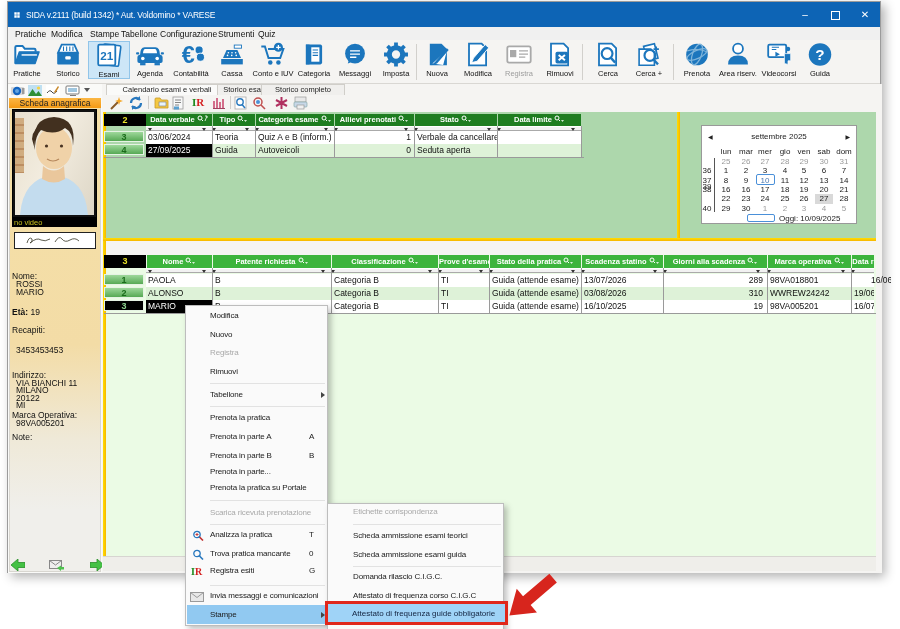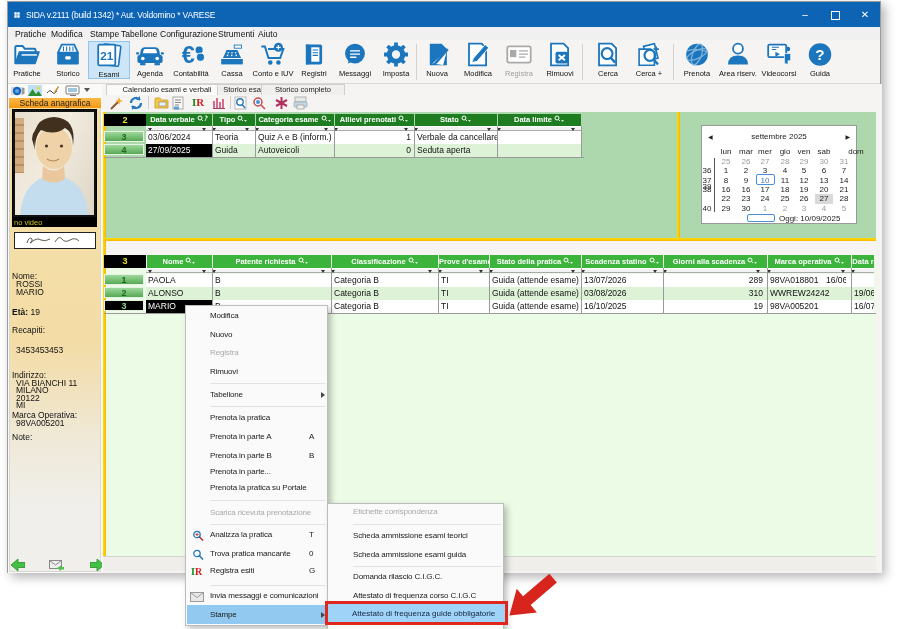--- a/index.html
+++ b/index.html
@@ -77,21 +77,21 @@
       <div class="winbtn" style="right:30px"><span style="display:inline-block;width:9px;height:9px;border:1px solid #fff;vertical-align:middle"></span></div>
       <div class="winbtn" style="right:0">✕</div>
     </div>
     <div id="menubar">
       <span style="left:7px">Pratiche</span>
       <span style="left:43px">Modifica</span>
       <span style="left:82px">Stampe</span>
       <span style="left:113px">Tabellone</span>
       <span style="left:152px">Configurazione</span>
       <span style="left:210px">Strumenti</span>
-      <span style="left:250px">Aiuto</span>
+      <span style="left:250px">Quiz</span>
     </div>
     <div id="toolbar">
       <div class="tbtn" style="left:-5px">
           <svg class="ic" viewBox="0 0 32 30">
             <path d="M3 25 L3 7 Q3 5.5 4.5 5.5 L11 5.5 L13.5 8.5 L24 8.5 Q25.5 8.5 25.5 10 L25.5 12" fill="#fff" stroke="#1c76bd" stroke-width="2.2"></path>
             <path d="M3 25 L7.5 12 L29.5 12 L25 25 Z" fill="#1c76bd" stroke="#1c76bd" stroke-width="1.5" stroke-linejoin="round"></path>
             <path d="M10 15.5 L27 15.5" stroke="#fff" stroke-width="1.6"></path>
           </svg>
           <div class="lbl">Pratiche</div>
         </div>
@@ -158,21 +158,21 @@
           </svg>
           <div class="lbl">Conto e IUV</div>
         </div>
       <div class="tbtn" style="left:282px">
           <svg class="ic" viewBox="0 0 32 30">
             <path d="M7 4 h16 q2 0 2 2 v18 q0 2 -2 2 h-16 Z" fill="#1c76bd"></path>
             <rect x="7" y="4" width="4" height="22" fill="#1c76bd"></rect>
             <rect x="13" y="7" width="9" height="16" fill="#fff"></rect>
             <path d="M14.5 10 h6 M14.5 13 h6 M14.5 16 h6" stroke="#1c76bd" stroke-width="1.2"></path>
           </svg>
-          <div class="lbl">Registri</div>
+          <div class="lbl">Categoria</div>
         </div>
       <div class="tbtn" style="left:323px">
           <svg class="ic" viewBox="0 0 32 30">
             <circle cx="16" cy="14" r="11" fill="#1c76bd"></circle>
             <path d="M8 25 L10 18 L16 22 Z" fill="#1c76bd"></path>
             <path d="M10.5 11 h11 M10.5 14.5 h11 M10.5 18 h7" stroke="#fff" stroke-width="1.5"></path>
           </svg>
           <div class="lbl">Messaggi</div>
         </div>
       <div class="tbtn" style="left:364px">
@@ -465,21 +465,21 @@
       <div id="cal">
         <div class="abs" style="left:0;top:6px;width:100%;text-align:center;font-size:8px">settembre 2025</div>
         <div class="abs" style="left:6px;top:7px;font-size:6px">◀</div>
         <div class="abs" style="right:6px;top:7px;font-size:6px">▶</div>
         <div class="cd" style="left:14px;top:21px">lun</div>
           <div class="cd" style="left:34px;top:21px">mar</div>
           <div class="cd" style="left:53px;top:21px">mer</div>
           <div class="cd" style="left:73px;top:21px">gio</div>
           <div class="cd" style="left:92px;top:21px">ven</div>
           <div class="cd" style="left:112px;top:21px">sab</div>
-          <div class="cd" style="left:144px;top:21px">dom</div>
+          <div class="cd" style="left:132px;top:21px">dom</div>
         <div class="abs" style="left:12px;top:32px;width:1px;height:54px;background:#555"></div>
         <div class="cwk" style="left:-2px;top:40px">36</div>
           <div class="cwk" style="left:-2px;top:50px">37</div>
           <div class="cwk" style="left:-2px;top:59px">38</div>
           <div class="cwk" style="left:-2px;top:56px">39</div>
           <div class="cwk" style="left:-2px;top:78px">40</div>
         <div class="cd gy" style="left:14px;top:31px">25</div>
           <div class="cd gy" style="left:34px;top:31px">26</div>
           <div class="cd gy" style="left:53px;top:31px">27</div>
           <div class="cd gy" style="left:73px;top:31px">28</div>
@@ -591,21 +591,21 @@
       <div class="rh" style="left:2px;top:203px;width:40px;height:11px;line-height:11px">2</div>
       <div class="rh blk" style="left:2px;top:216px;width:40px;height:11px;line-height:11px">3</div>
       <div class="cell" style="left:44px;top:190px;width:66px">PAOLA</div>
       <div class="cell" style="left:111px;top:190px;width:100px">B</div>
       <div class="cell" style="left:230px;top:190px;width:100px">Categoria B</div>
       <div class="cell" style="left:337px;top:190px;width:50px">TI</div>
       <div class="cell" style="left:388px;top:190px;width:91px">Guida (attende esame)</div>
       <div class="cell" style="left:480px;top:190px;width:81px">13/07/2026</div>
       <div class="cell r" style="left:562px;top:190px;width:101px">289</div>
       <div class="cell" style="left:666px;top:190px;width:83px">98VA018801</div>
-      <div class="cell" style="left:722px;top:190px;width:22px">16/06</div>
+      <div class="cell" style="left:767px;top:190px;width:22px">16/06</div>
       <div class="cell" style="left:44px;top:203px;width:66px">ALONSO</div>
       <div class="cell" style="left:111px;top:203px;width:100px">B</div>
       <div class="cell" style="left:230px;top:203px;width:100px">Categoria B</div>
       <div class="cell" style="left:337px;top:203px;width:50px">TI</div>
       <div class="cell" style="left:388px;top:203px;width:91px">Guida (attende esame)</div>
       <div class="cell" style="left:480px;top:203px;width:81px">03/08/2026</div>
       <div class="cell r" style="left:562px;top:203px;width:101px">310</div>
       <div class="cell" style="left:666px;top:203px;width:83px">WWREW24242</div>
       <div class="cell" style="left:750px;top:203px;width:22px">19/06</div>
       <div class="cell" style="left:44px;top:216px;width:66px;background:#000;color:#fff">MARIO</div>

